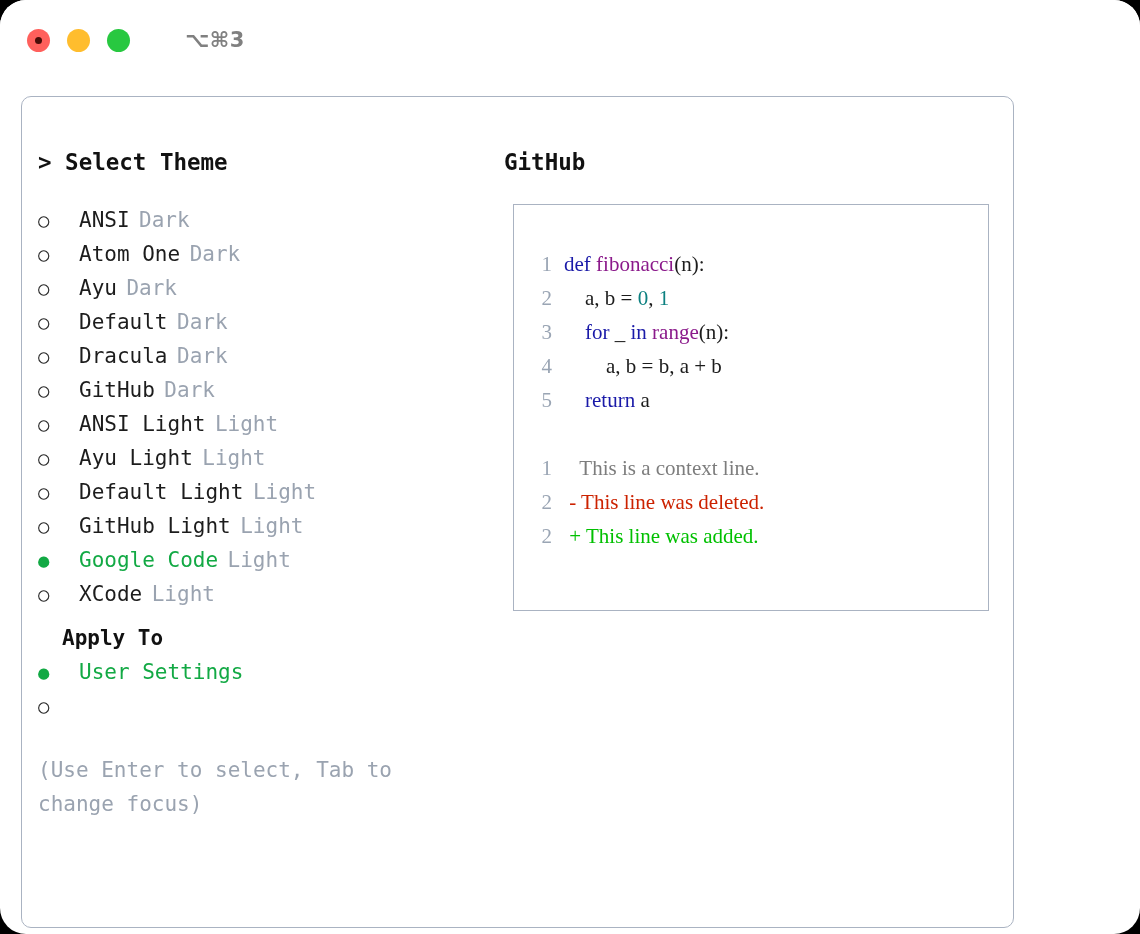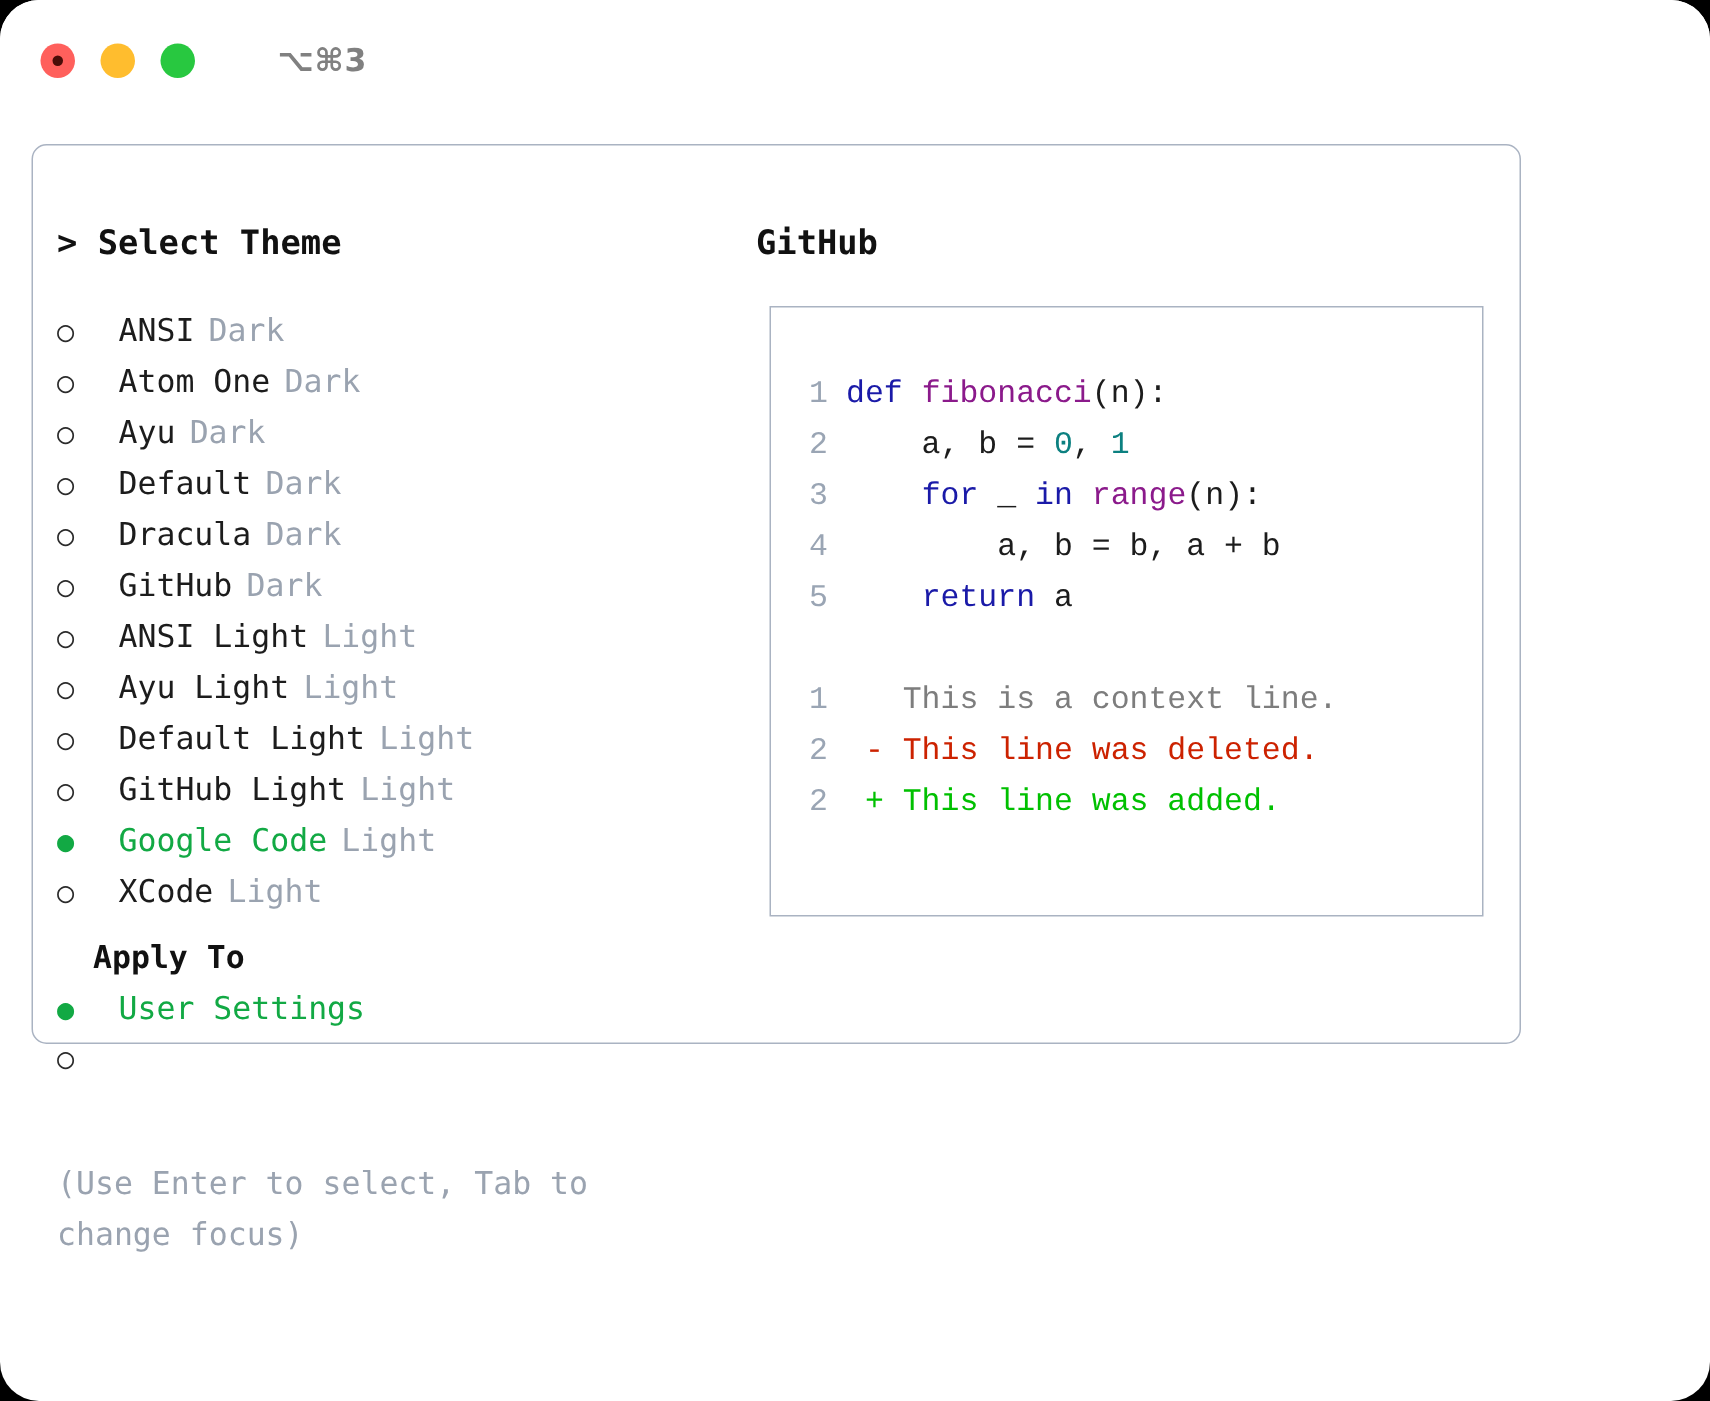--- a/index.html
+++ b/index.html
@@ -45,21 +45,21 @@
     font-size: 21px;
     font-weight: 700;
     letter-spacing: 0.5px;
     font-family: "DejaVu Sans", "Liberation Sans", sans-serif;
   }
 
   
   #panel {
     position: absolute;
     left: 21px; top: 96px;
-    width: 993px; height: 600px;
+    width: 993px; height: 832px;
     border: 1.6px solid #aab3c2;
     border-radius: 10px;
     background: #ffffff;
   }
 
   #panel-inner {
     position: absolute;
     left: 0; top: 0; right: 0; bottom: 0;
     display: flex;
   }
@@ -107,21 +107,21 @@
     font-size: 21px;
     font-weight: 700;
     color: #111111;
     height: 34px;
     line-height: 34px;
     padding-left: 24px;
     white-space: pre;
   }
 
   #hint {
-    margin-top: 49px;
+    margin-top: 30px;
     font-size: 21px;
     line-height: 34px;
     color: #9aa3b0;
     width: 420px;
     white-space: pre-wrap;
   }
 
   
   #right-col {
     flex: 1;
@@ -147,21 +147,21 @@
     background: #ffffff;
     padding: 42px 0 0 12px;
     overflow: hidden;
   }
 
   .code-line {
     font-size: 21px;
     line-height: 34px;
     height: 34px;
     white-space: pre;
-    font-family: Liberation Mono, monospace;
+    font-family: Liberation Serif, serif;
   }
   .lnum {
     display: inline-block;
     width: 26px;
     text-align: right;
     color: #9aa5b4;
     margin-right: 12px;
   }
   .tok-kw   { color: #1a1aa8; }
   .tok-fn   { color: #8b1a8b; }

